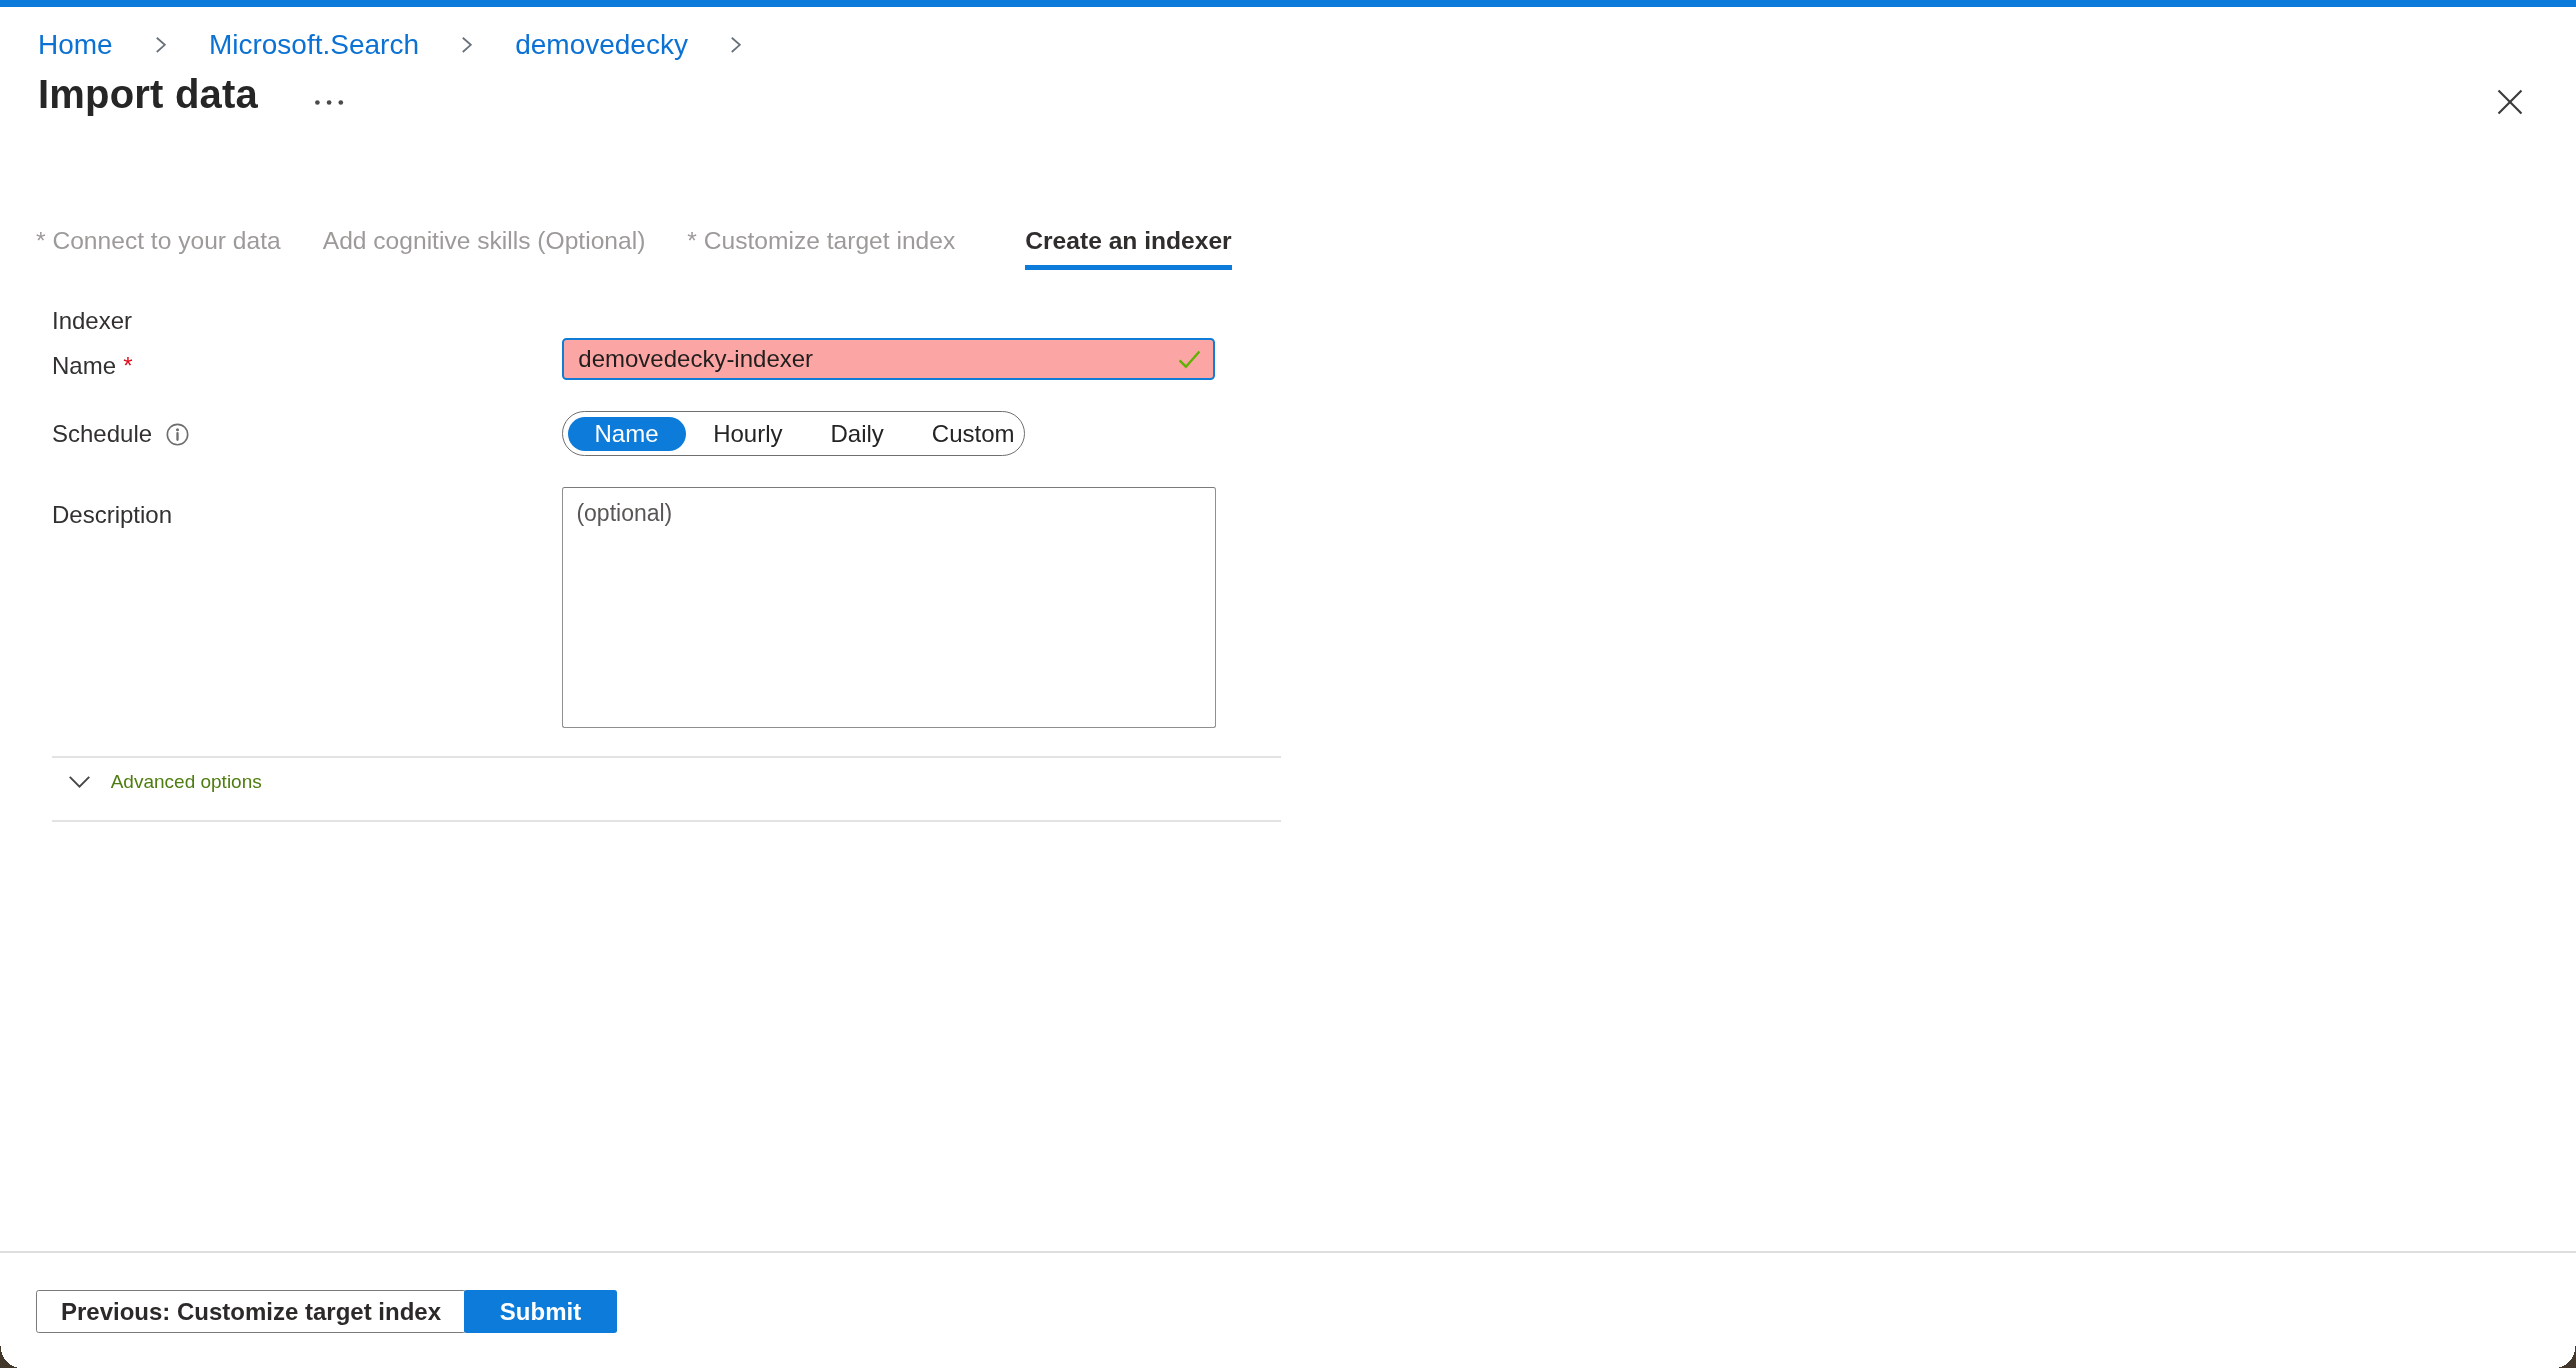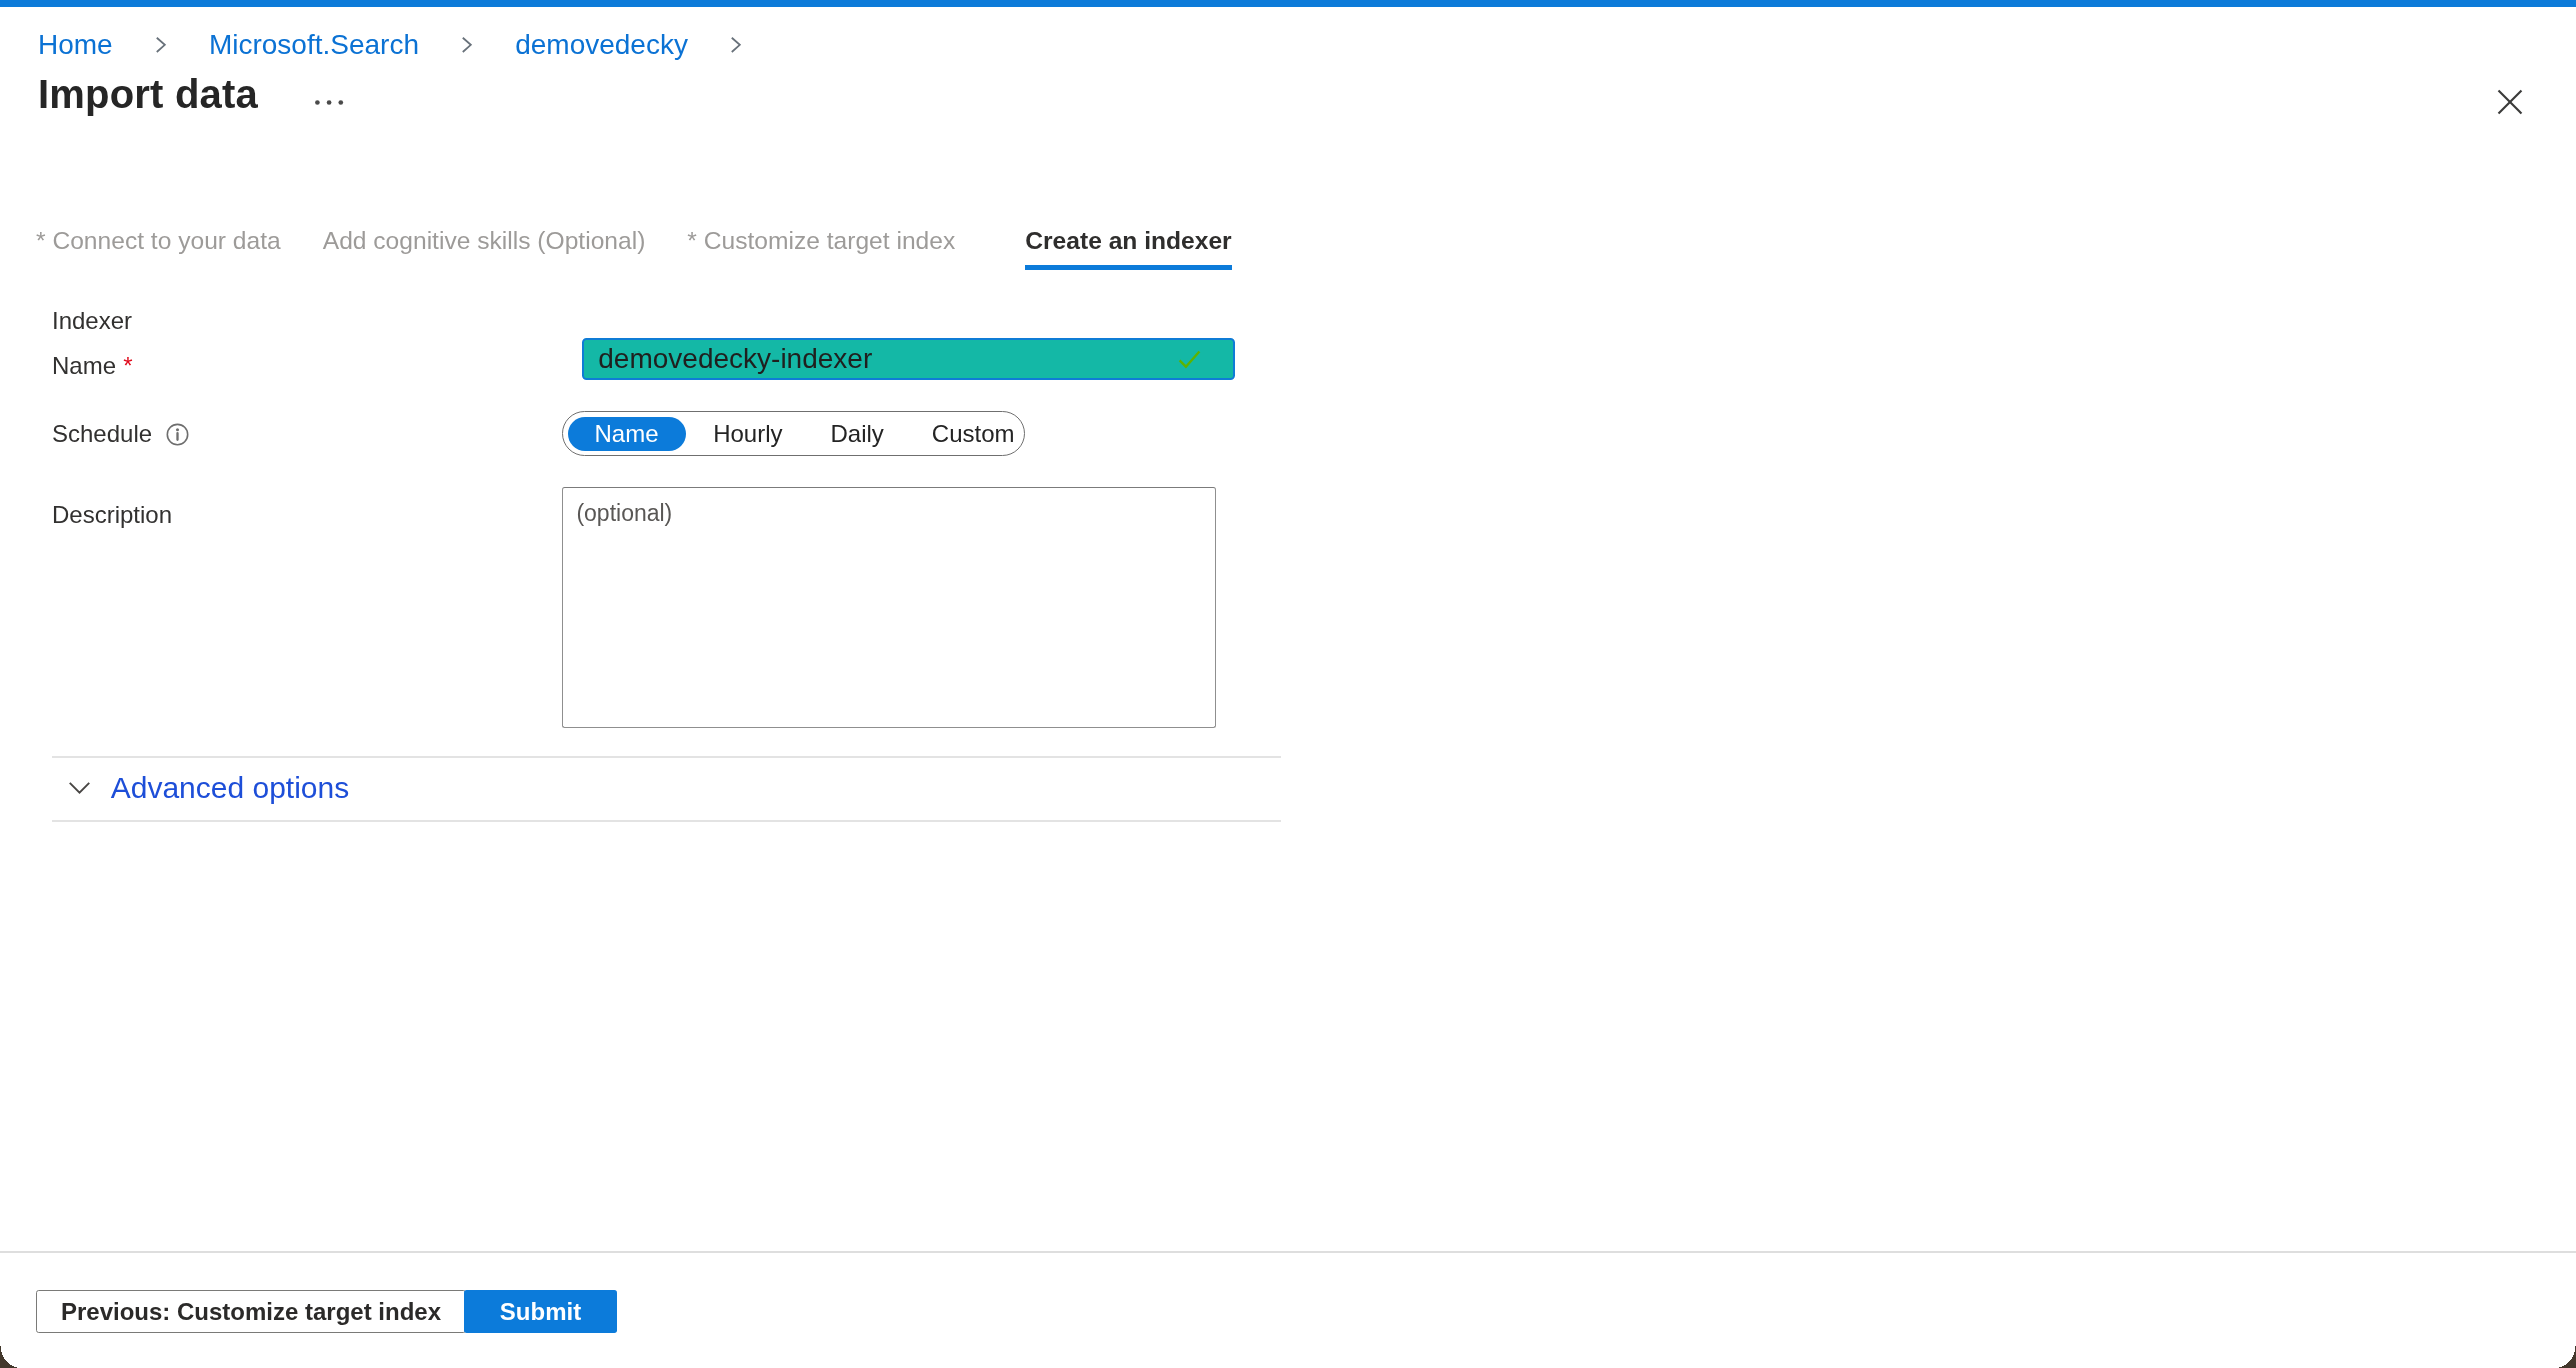--- a/index.html
+++ b/index.html
@@ -34,22 +34,22 @@
   .section-title { position:absolute; left:52px; top:307px; font-size:24px; color:#323130; }
   .field-label { position:absolute; left:52px; font-size:24px; color:#323130; display:flex; align-items:center; }
   .req { color:#e00b1c; margin-left:7.2px; font-size:24px; }
   .info-icon { margin-left:12.5px; display:flex; align-items:center; cursor:pointer; }
 
   .name-wrap { position:absolute; left:562px; top:338px; width:653px; height:42px; }
   .name-input {
     width:100%; height:100%;
     border:2.7px solid #0f7cd6; border-radius:4.5px;
     font-family:"Liberation Sans", sans-serif;
-    font-size:28px; color:#201f1e;
-    padding:0 50px 0 14.3px; outline:none; background:#14b8a6;margin-left:20px;
+    font-size:24px; color:#201f1e;
+    padding:0 50px 0 14.3px; outline:none; background:#fca5a5;
   }
   .valid-check { position:absolute; right:12.5px; top:8px; pointer-events:none; }
 
   .pill-group {
     position:absolute; left:562px; top:411px; width:463px; height:45px;
     border:1.8px solid #6f6f6f; border-radius:23px;
     display:flex; align-items:center; padding:0 4.5px;
   }
   .pill-opt { font-size:24px; color:#242424; padding:0 24px; cursor:pointer; white-space:nowrap; }
   .pill-opt.selected {
@@ -63,21 +63,21 @@
     font-family:"Liberation Sans", sans-serif;
     font-size:23px; color:#201f1e; padding:11.6px 13.4px; resize:none; outline:none; background:#fff;
   }
   .desc-area::placeholder { color:#595755; opacity:1; }
 
   .divider { position:absolute; height:1.8px; background:#e3e3e3; }
   .div-1 { left:52px; top:756px; width:1229px; }
   .div-2 { left:52px; top:820px; width:1229px; }
 
   .advanced-row { position:absolute; left:68px; top:771px; display:flex; align-items:center; gap:19.7px; cursor:pointer; }
-  .advanced-label { font-size:30px; color:#1d4ed8; }
+  .advanced-label { font-size:19px; color:#4d7c0f; }
 
   
   .footer-div { position:absolute; left:0; top:1251px; width:2576px; height:1.8px; background:#dedede; }
   .btn-prev {
     position:absolute; left:36px; top:1290px; width:430px; height:43px;
     background:#ffffff; border:1.8px solid #7a7a78; border-radius:2.7px;
     font-family:"Liberation Sans", sans-serif;
     font-size:24px; font-weight:700; color:#2b2a29;
     display:flex; align-items:center; justify-content:center; cursor:pointer;
   }

